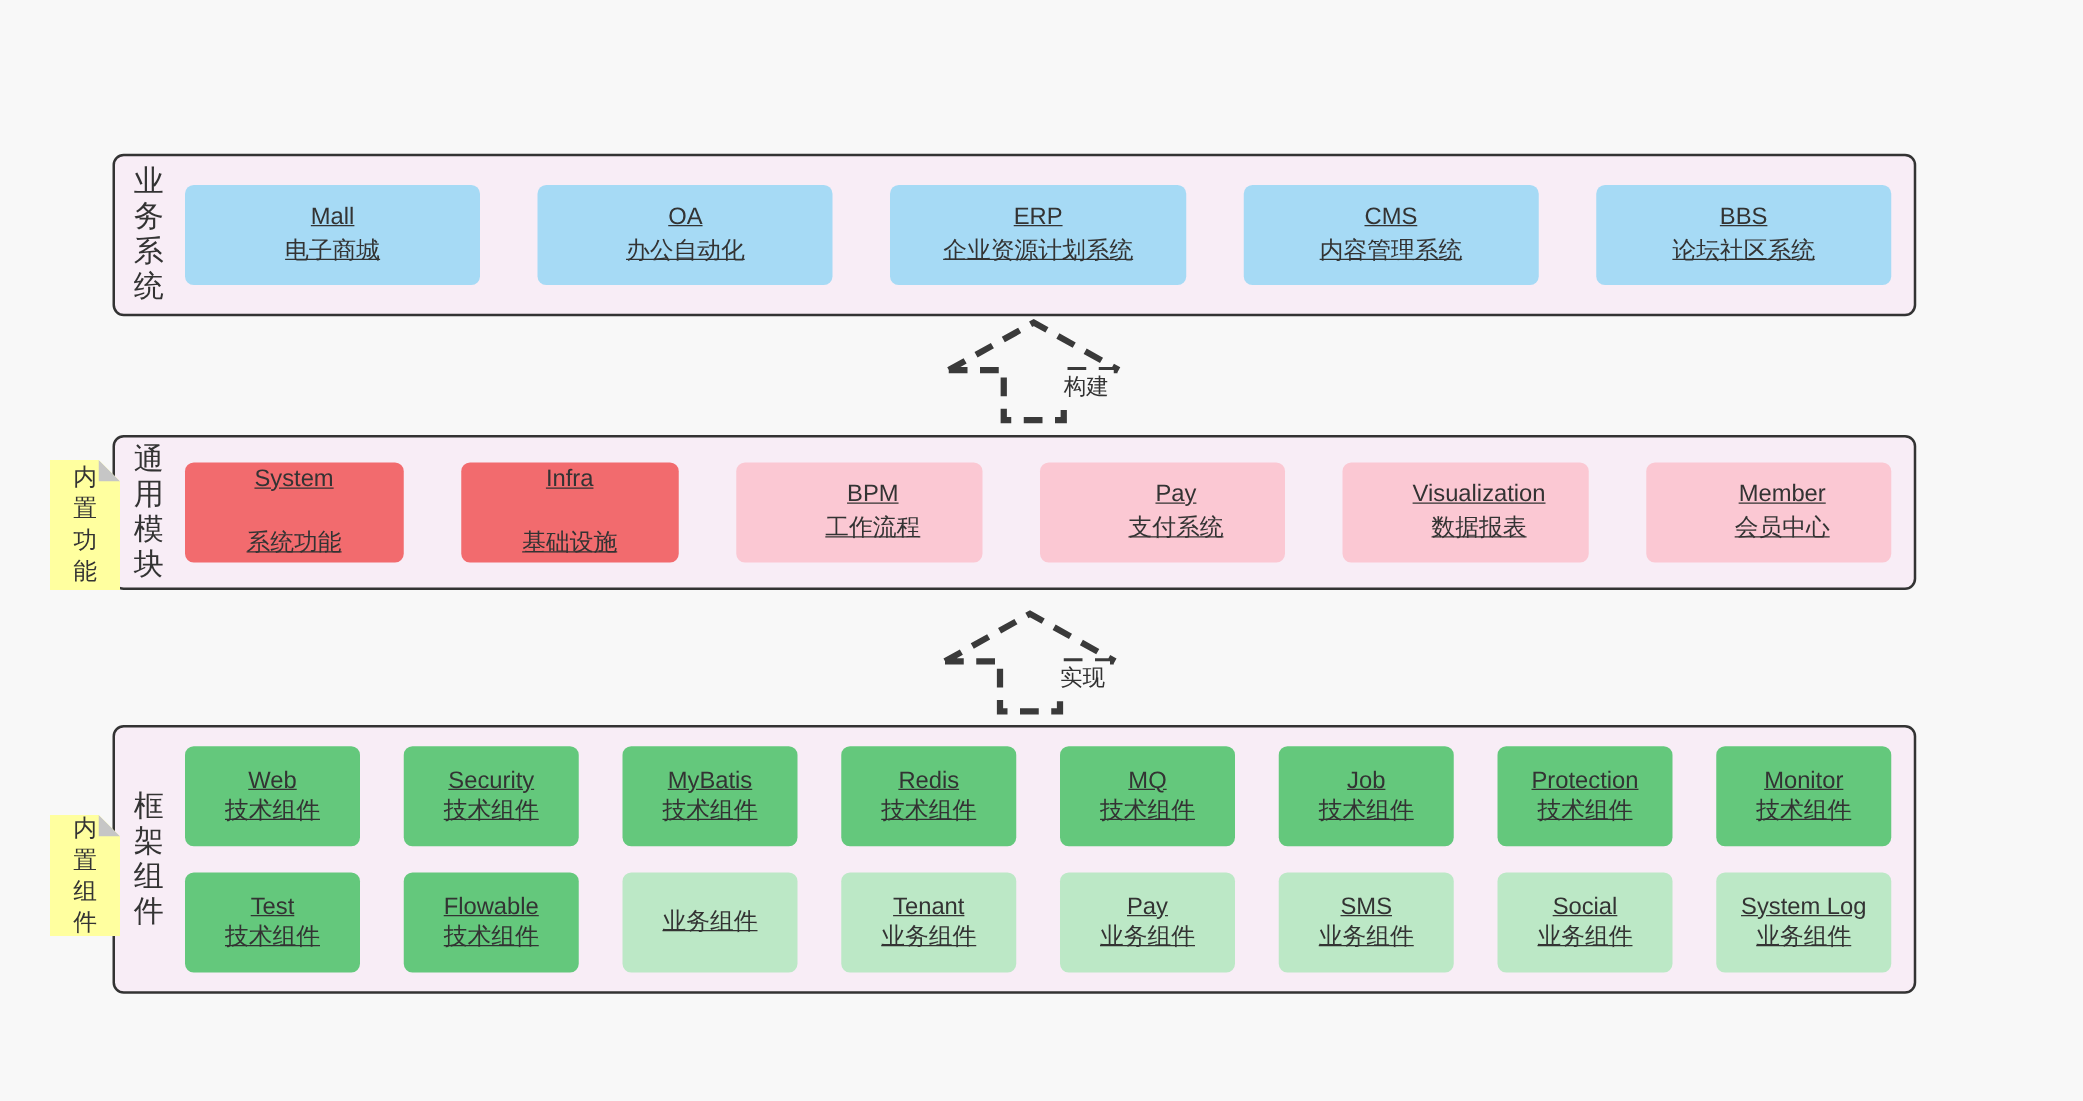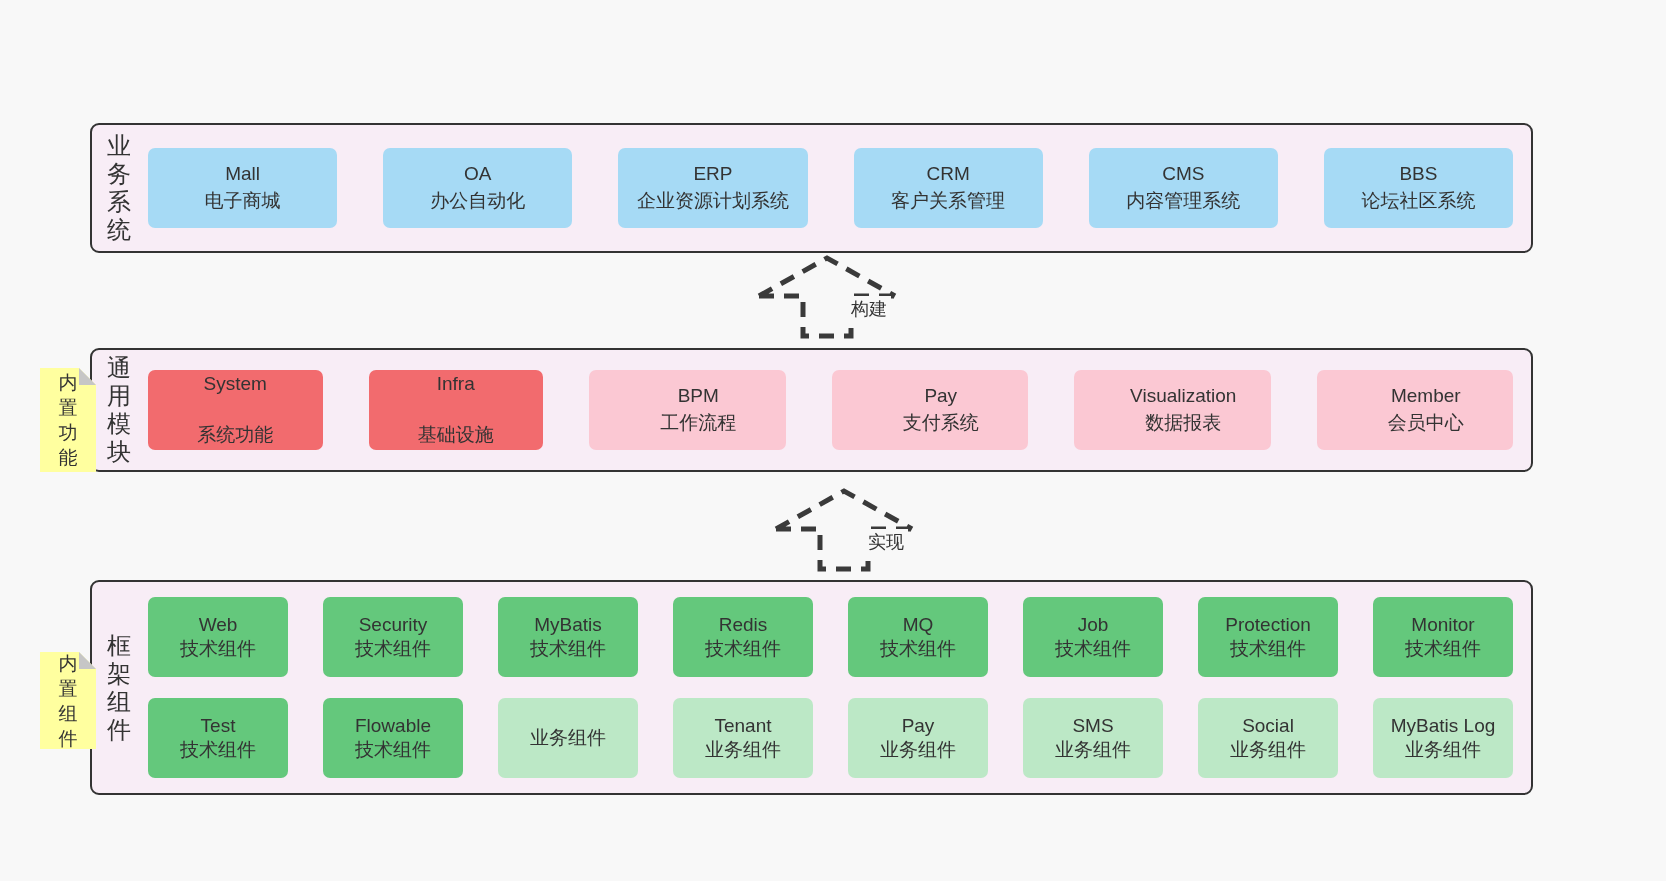--- a/index.html
+++ b/index.html
@@ -53,21 +53,21 @@
     flex: none;
   }
   .rows {
     flex: 1;
     display: flex;
     flex-direction: column;
     justify-content: center;
     gap: 21px;
     padding: 10px 18px 10px 2px;
   }
-  .row { display: flex; gap: 46px; }
+  .row { display: flex; gap: 46px; text-decoration: underline; }
   #panel-framework .row { gap: 35px; }
   .box {
     flex: 1;
     height: 80px;
     border-radius: 7px;
     display: flex;
     flex-direction: column;
     align-items: center;
     justify-content: center;
     font-size: 19px;
@@ -81,21 +81,21 @@
   .box.pink        { background: var(--pink); padding-left: 28px; }
   .box.green       { background: var(--green_dark); }
   .box.green-light { background: var(--green_light); }
   .arrow {
     position: absolute;
     width: 140px;
     height: 88px;
     z-index: 0;
   }
   #arrow-build     { left: 757px; top: 254px; }
-  #arrow-implement { left: 774px; top: 487px; }
+  #arrow-implement { left: 754px; top: 487px; }
   .arrow svg { position: absolute; inset: 0; display: block; }
   .arrow-label {
     position: absolute;
     left: 50%;
     top: 42px;
     transform: translateX(-50%);
     background: var(--page_bg);
     padding: 1px 4px;
     font-size: 18px;
     white-space: nowrap;
@@ -144,24 +144,20 @@
             <div class="box-title">Mall</div>
             <div class="box-sub">电子商城</div>
           </div>
           <div class="box blue">
             <div class="box-title">OA</div>
             <div class="box-sub">办公自动化</div>
           </div>
           <div class="box blue">
             <div class="box-title">ERP</div>
             <div class="box-sub">企业资源计划系统</div>
-          </div>
-          <div class="box blue">
-            <div class="box-title">CRM</div>
-            <div class="box-sub">客户关系管理</div>
           </div>
           <div class="box blue">
             <div class="box-title">CMS</div>
             <div class="box-sub">内容管理系统</div>
           </div>
           <div class="box blue">
             <div class="box-title">BBS</div>
             <div class="box-sub">论坛社区系统</div>
           </div>
         </div>
@@ -289,20 +285,20 @@
           </div>
           <div class="box green-light">
             <div class="box-title">SMS</div>
             <div class="box-sub">业务组件</div>
           </div>
           <div class="box green-light">
             <div class="box-title">Social</div>
             <div class="box-sub">业务组件</div>
           </div>
           <div class="box green-light">
-            <div class="box-title">MyBatis Log</div>
+            <div class="box-title">System Log</div>
             <div class="box-sub">业务组件</div>
           </div>
         </div>
     </div>
   </section>
 
 </div>
 
 </body></html>

